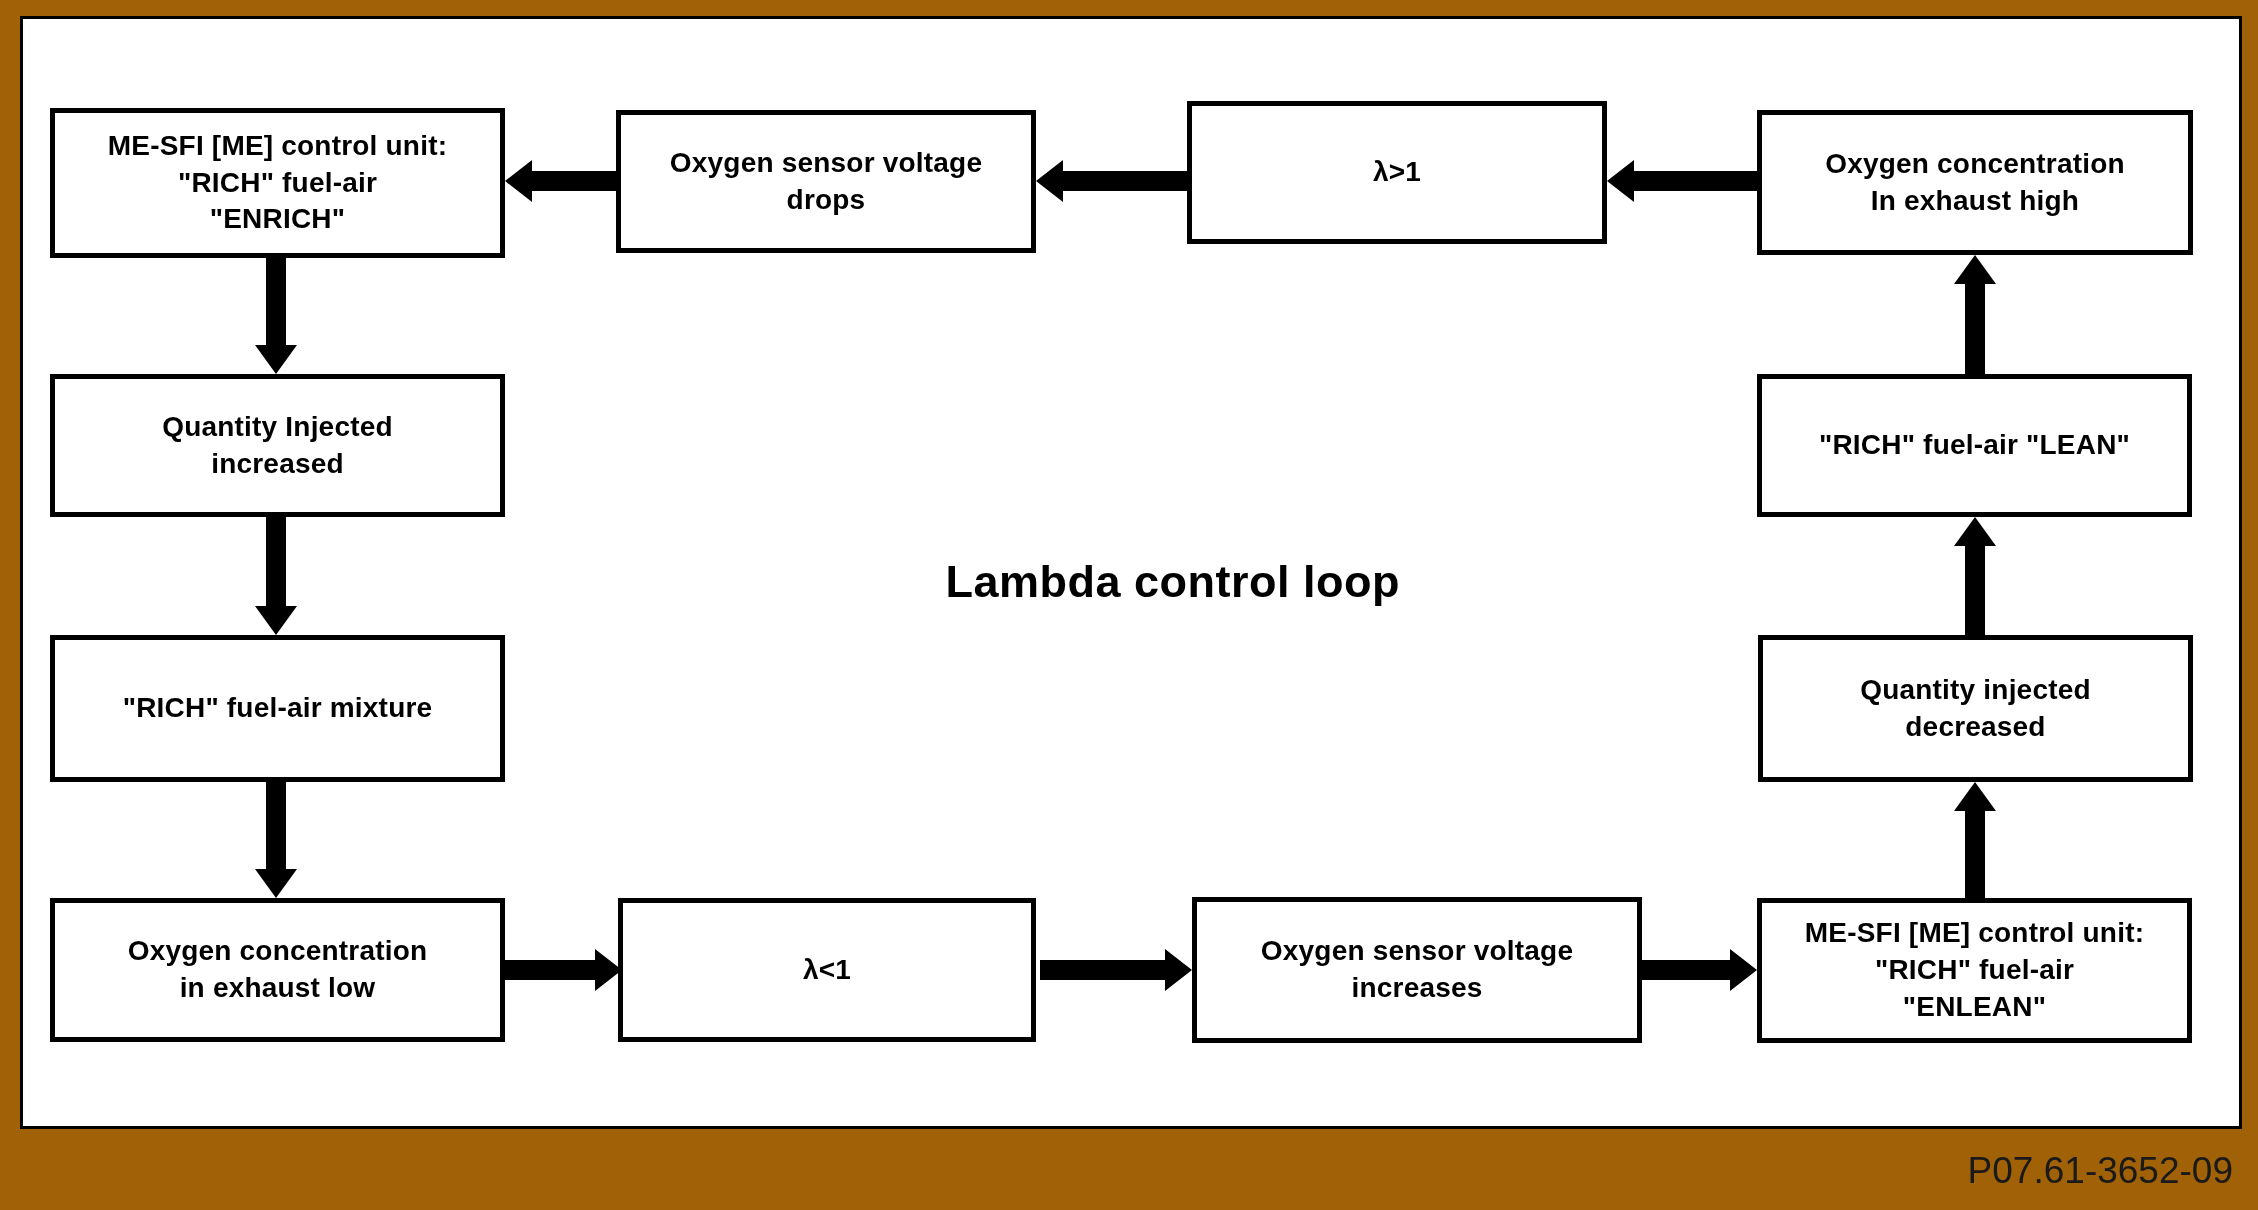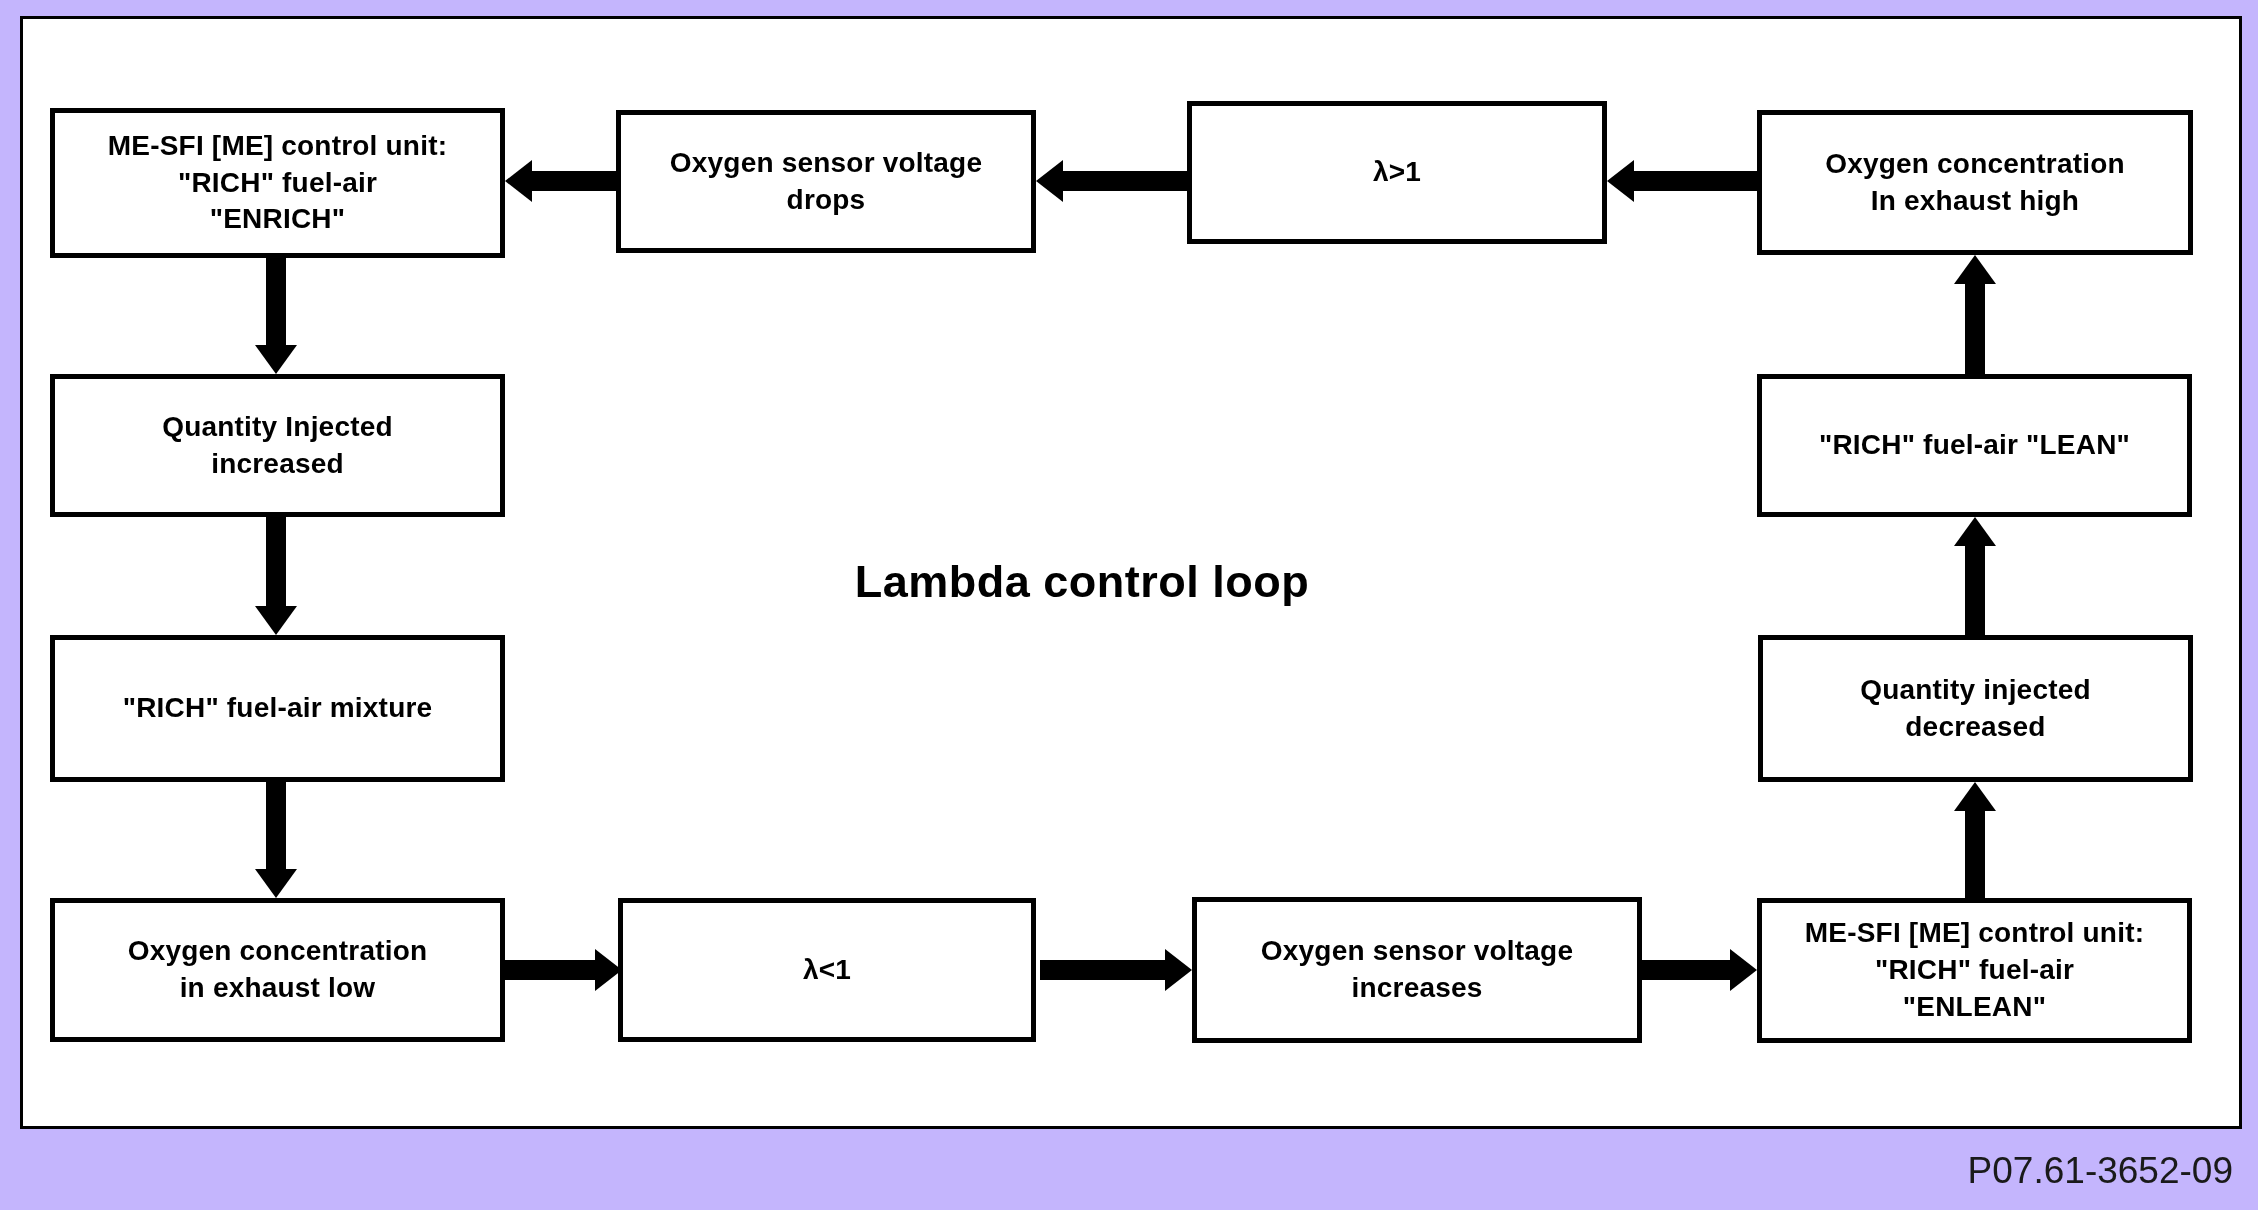--- a/index.html
+++ b/index.html
@@ -1,20 +1,20 @@
 <!DOCTYPE html>
 <html><head>
 <meta charset="utf-8">
 <style>
   html, body { margin: 0; padding: 0; background: #fff; }
   #canvas {
     position: relative;
     width: 2258px;
     height: 1210px;
-    background: #c4b5fd;
+    background: #a16207;
     font-family: "Liberation Sans", sans-serif;
     color: #000;
     overflow: hidden;
   }
   .frame {
     position: absolute;
     left: 20px; top: 16px;
     width: 2222px; height: 1113px;
     border: 3px solid #000;
     box-sizing: border-box;
@@ -97,21 +97,21 @@
   <div class="node" style="left:1192px; top:897px; width:450px; height:146px;">Oxygen sensor voltage
 increases</div>
   <div class="node" style="left:1757px; top:898px; width:435px; height:145px;">ME-SFI [ME] control unit:
 "RICH" fuel-air
 "ENLEAN"</div>
 
   <div class="node" style="left:1758px; top:635px; width:435px; height:147px;">Quantity injected
 decreased</div>
   <div class="node" style="left:1757px; top:374px; width:435px; height:143px;">"RICH" fuel-air "LEAN"</div>
 
-  <div class="title" style="left:792px; top:556px; width:580px;">Lambda control loop</div>
+  <div class="title" style="left:820px; top:556px; width:580px;text-align:right;">Lambda control loop</div>
 
   <div class="part-code" style="left:1800px; top:1150px; width:433px;">P07.61-3652-09</div>
 
   <div class="arrow left" style="left:505px; top:160px; width:111px; height:42px;">
     <div class="head"></div>
     <div class="shaft"></div>
   </div>
   <div class="arrow left" style="left:1036px; top:160px; width:151px; height:42px;">
     <div class="head"></div>
     <div class="shaft"></div>

